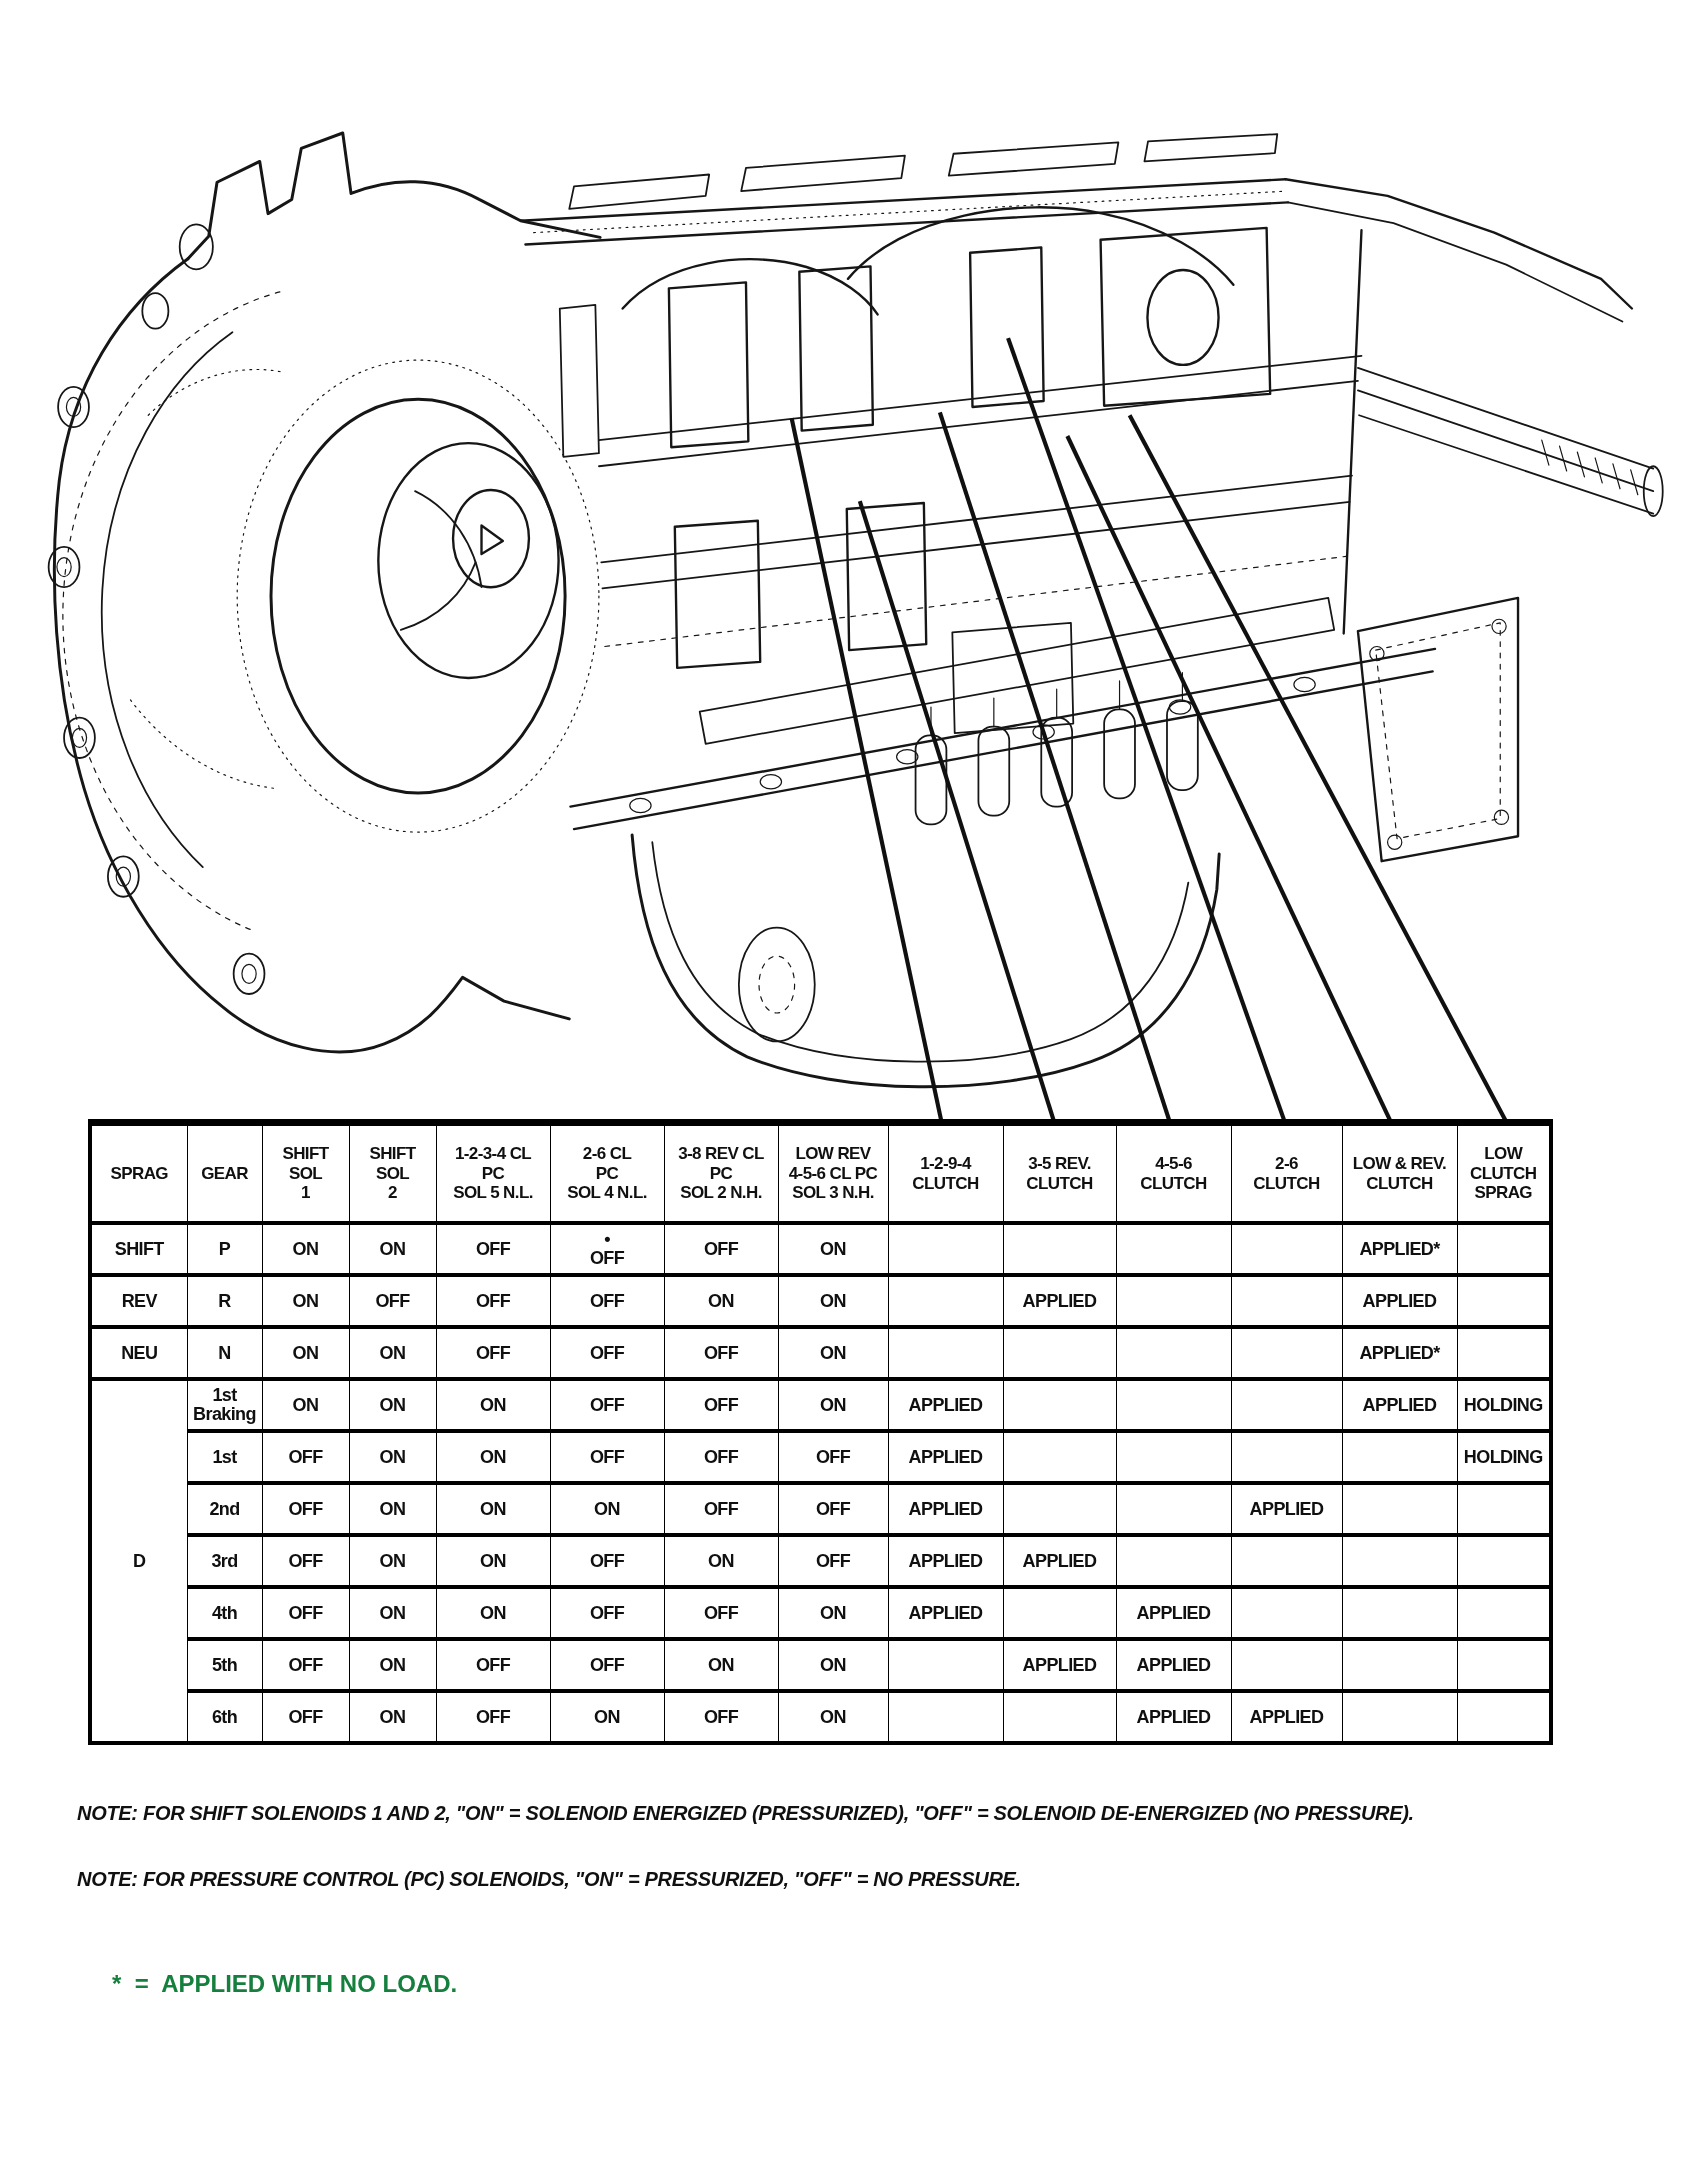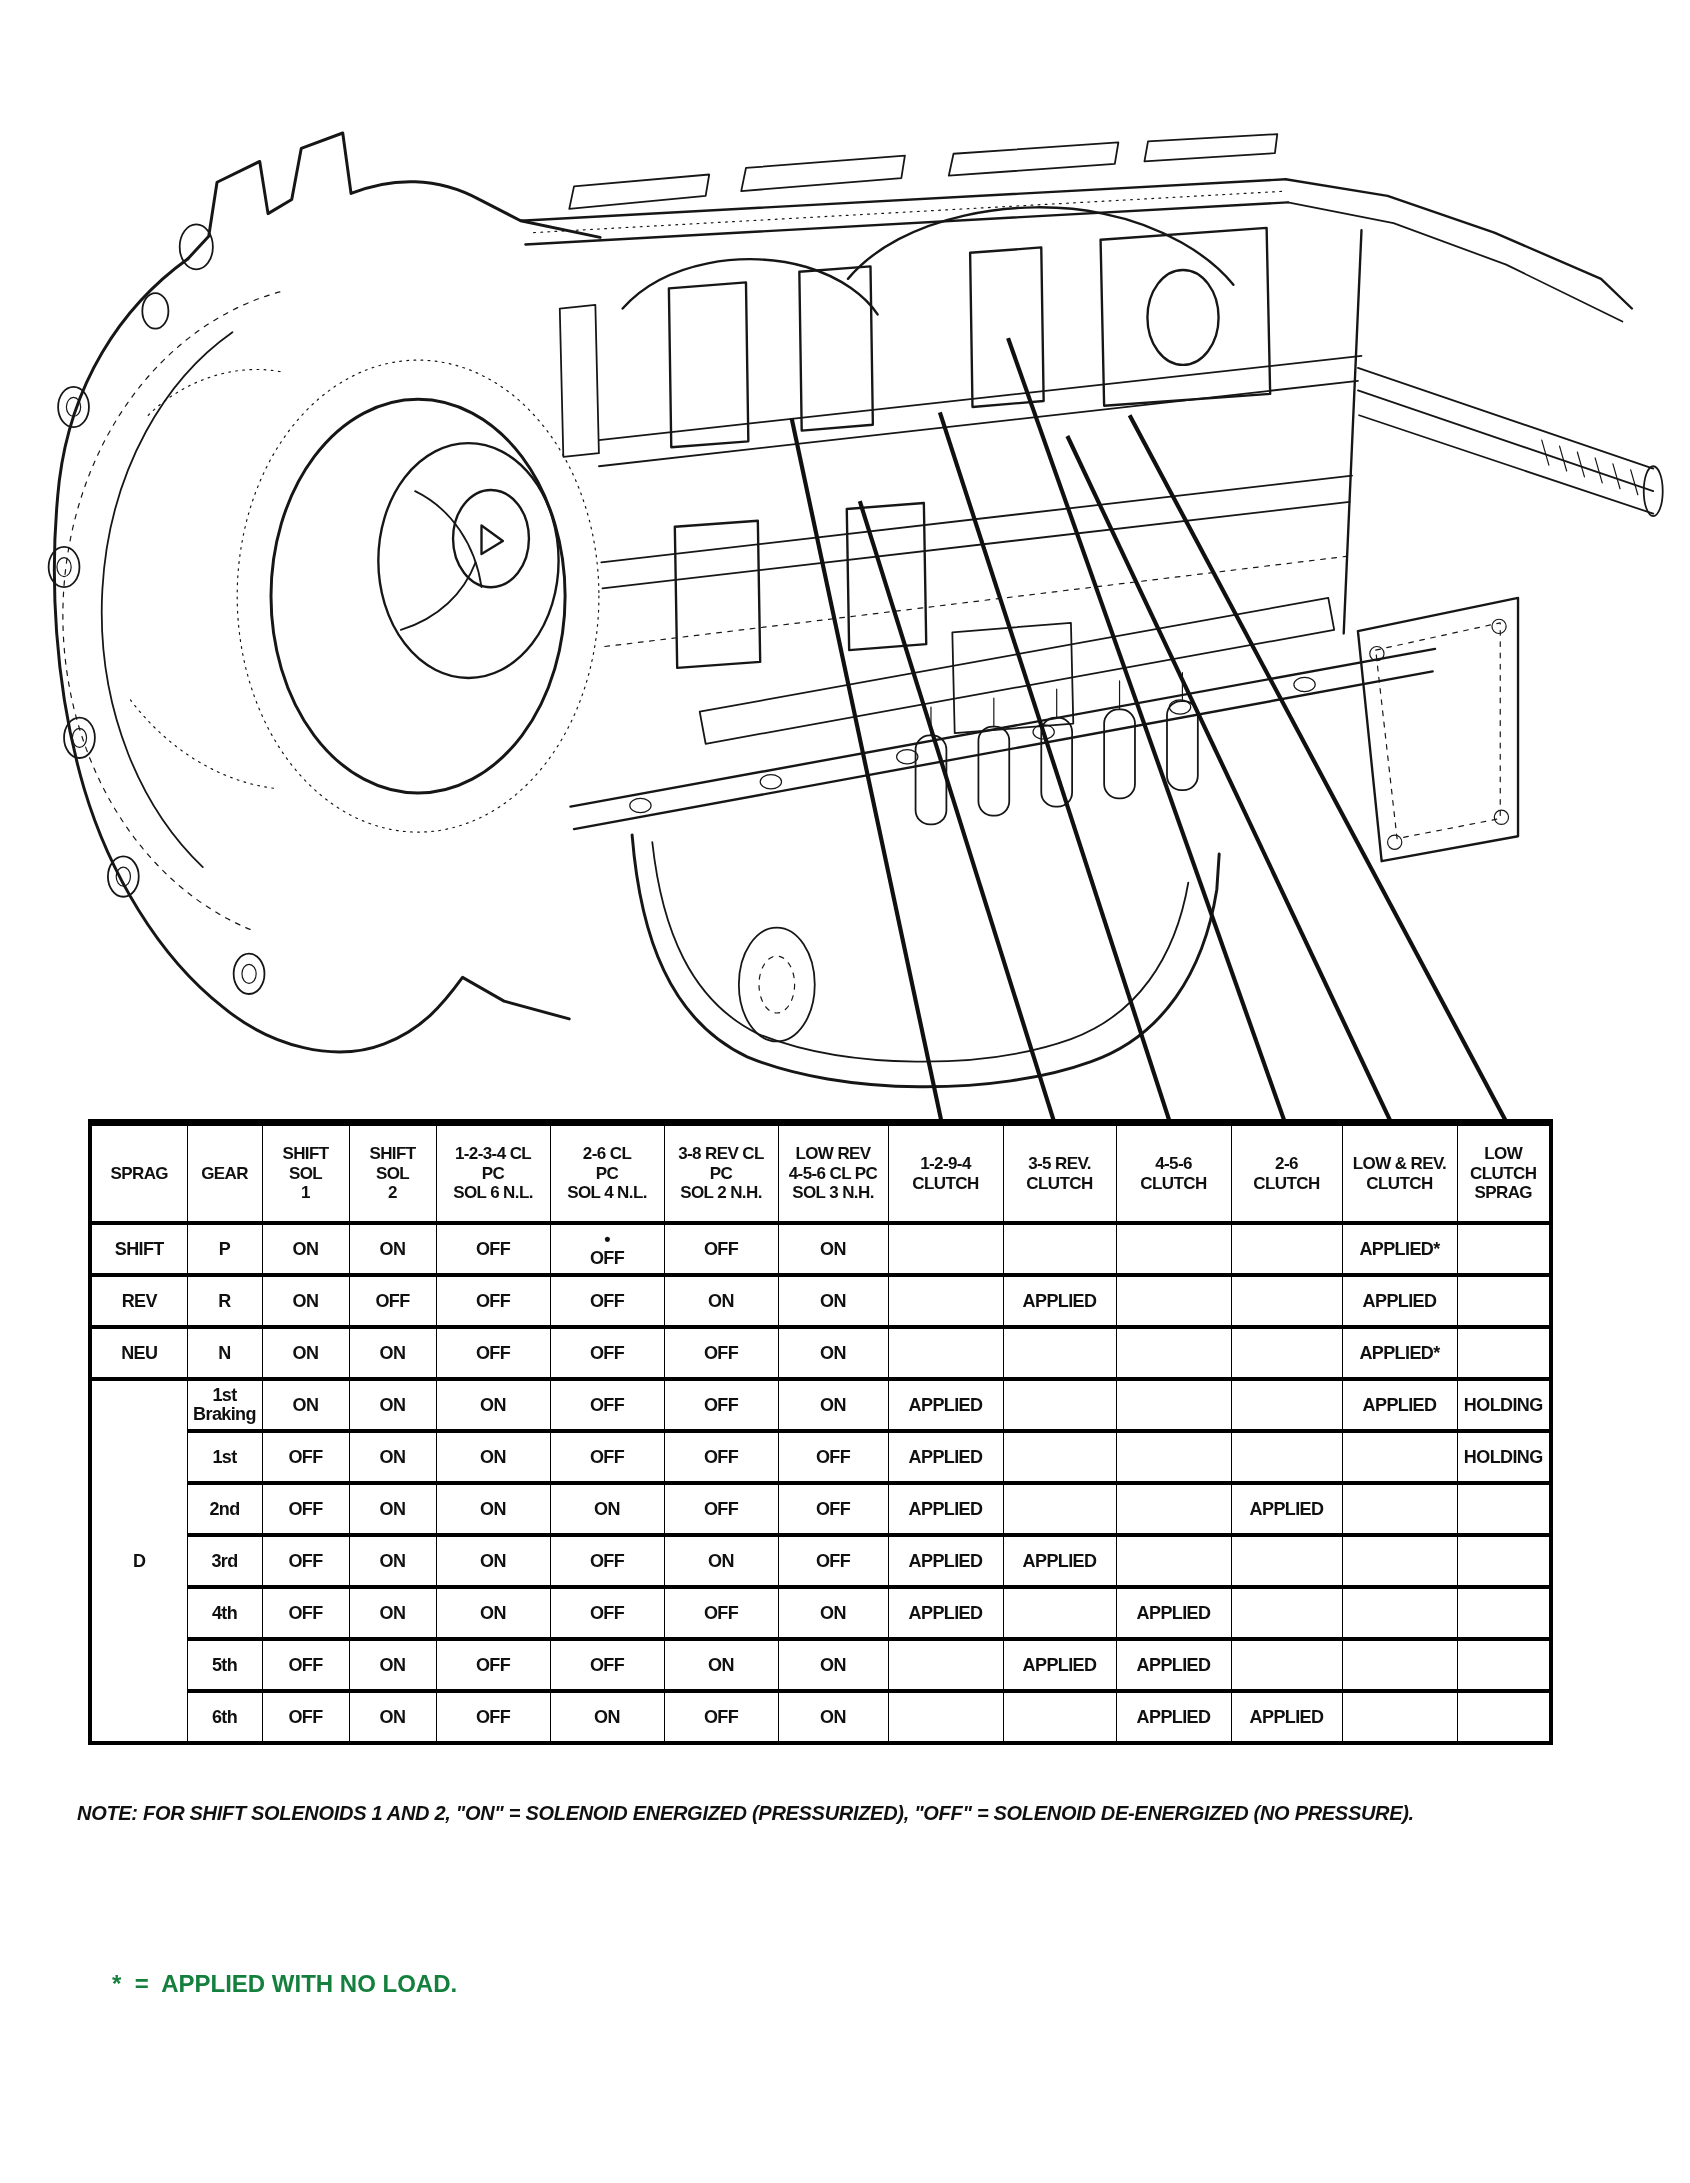--- a/index.html
+++ b/index.html
@@ -199,21 +199,21 @@
             <th>SPRAG</th>
             <th>GEAR</th>
             <th>SHIFT
 SOL
 1</th>
             <th>SHIFT
 SOL
 2</th>
             <th>1-2-3-4 CL
 PC
-SOL 6 N.L.</th>
+SOL 5 N.L.</th>
             <th>2-6 CL
 PC
 SOL 4 N.L.</th>
             <th>3-8 REV CL
 PC
 SOL 2 N.H.</th>
             <th>LOW REV
 4-5-6 CL PC
 SOL 3 N.H.</th>
             <th>1-2-9-4
@@ -385,16 +385,17 @@
             <td>APPLIED</td>
             <td>APPLIED</td>
             <td></td>
             <td></td>
           </tr>
         </tbody>
     </table>
   </div>
 
   <div class="note" id="note-1">NOTE: FOR SHIFT SOLENOIDS 1 AND 2, "ON" = SOLENOID ENERGIZED (PRESSURIZED), "OFF" = SOLENOID DE-ENERGIZED (NO PRESSURE).</div>
+  <div class="note" id="note-2">NOTE: FOR PRESSURE CONTROL (PC) SOLENOIDS, "ON" = PRESSURIZED, "OFF" = NO PRESSURE.</div>
   <div id="asterisk-note">*  =  APPLIED WITH NO LOAD.</div>
 
 </div>
 
 
 </body></html>

